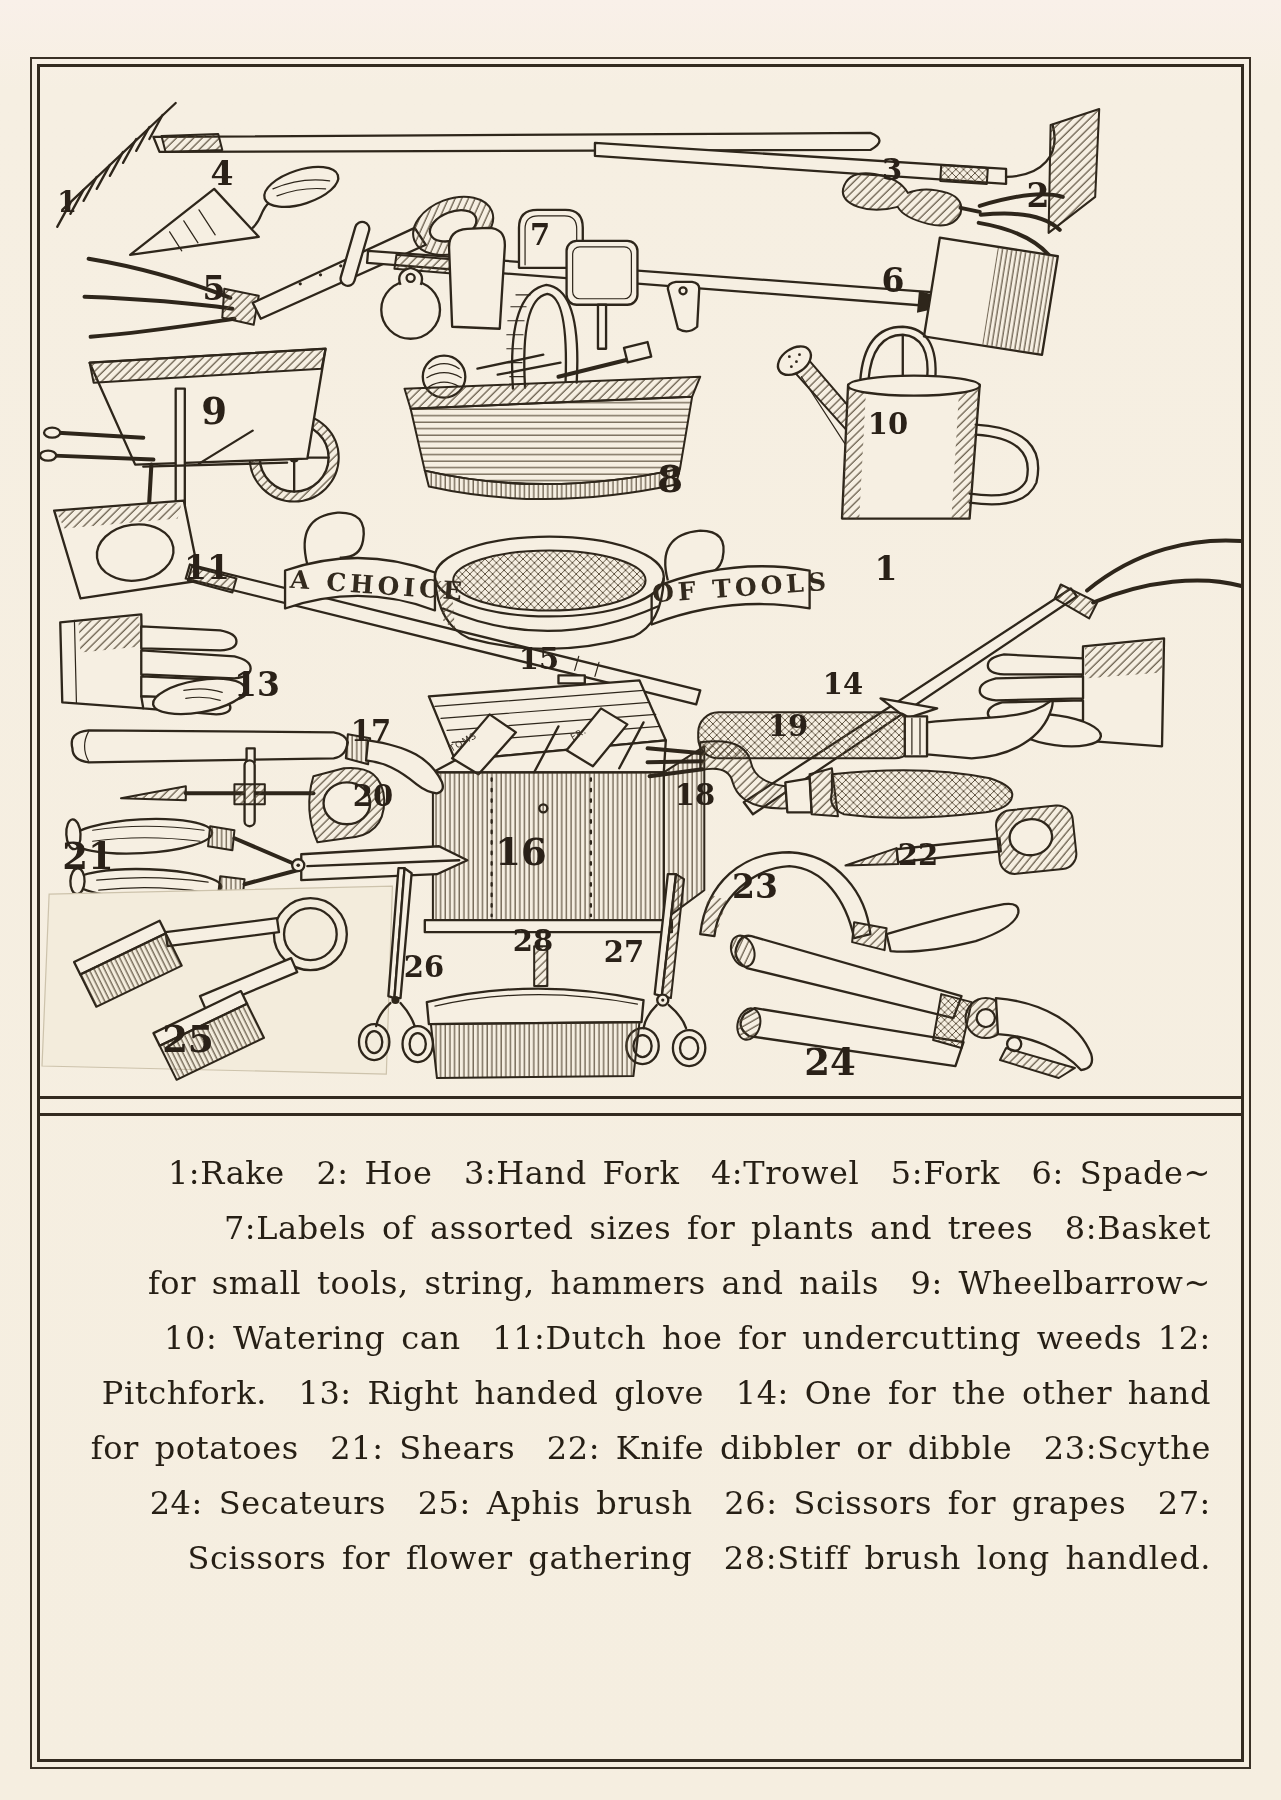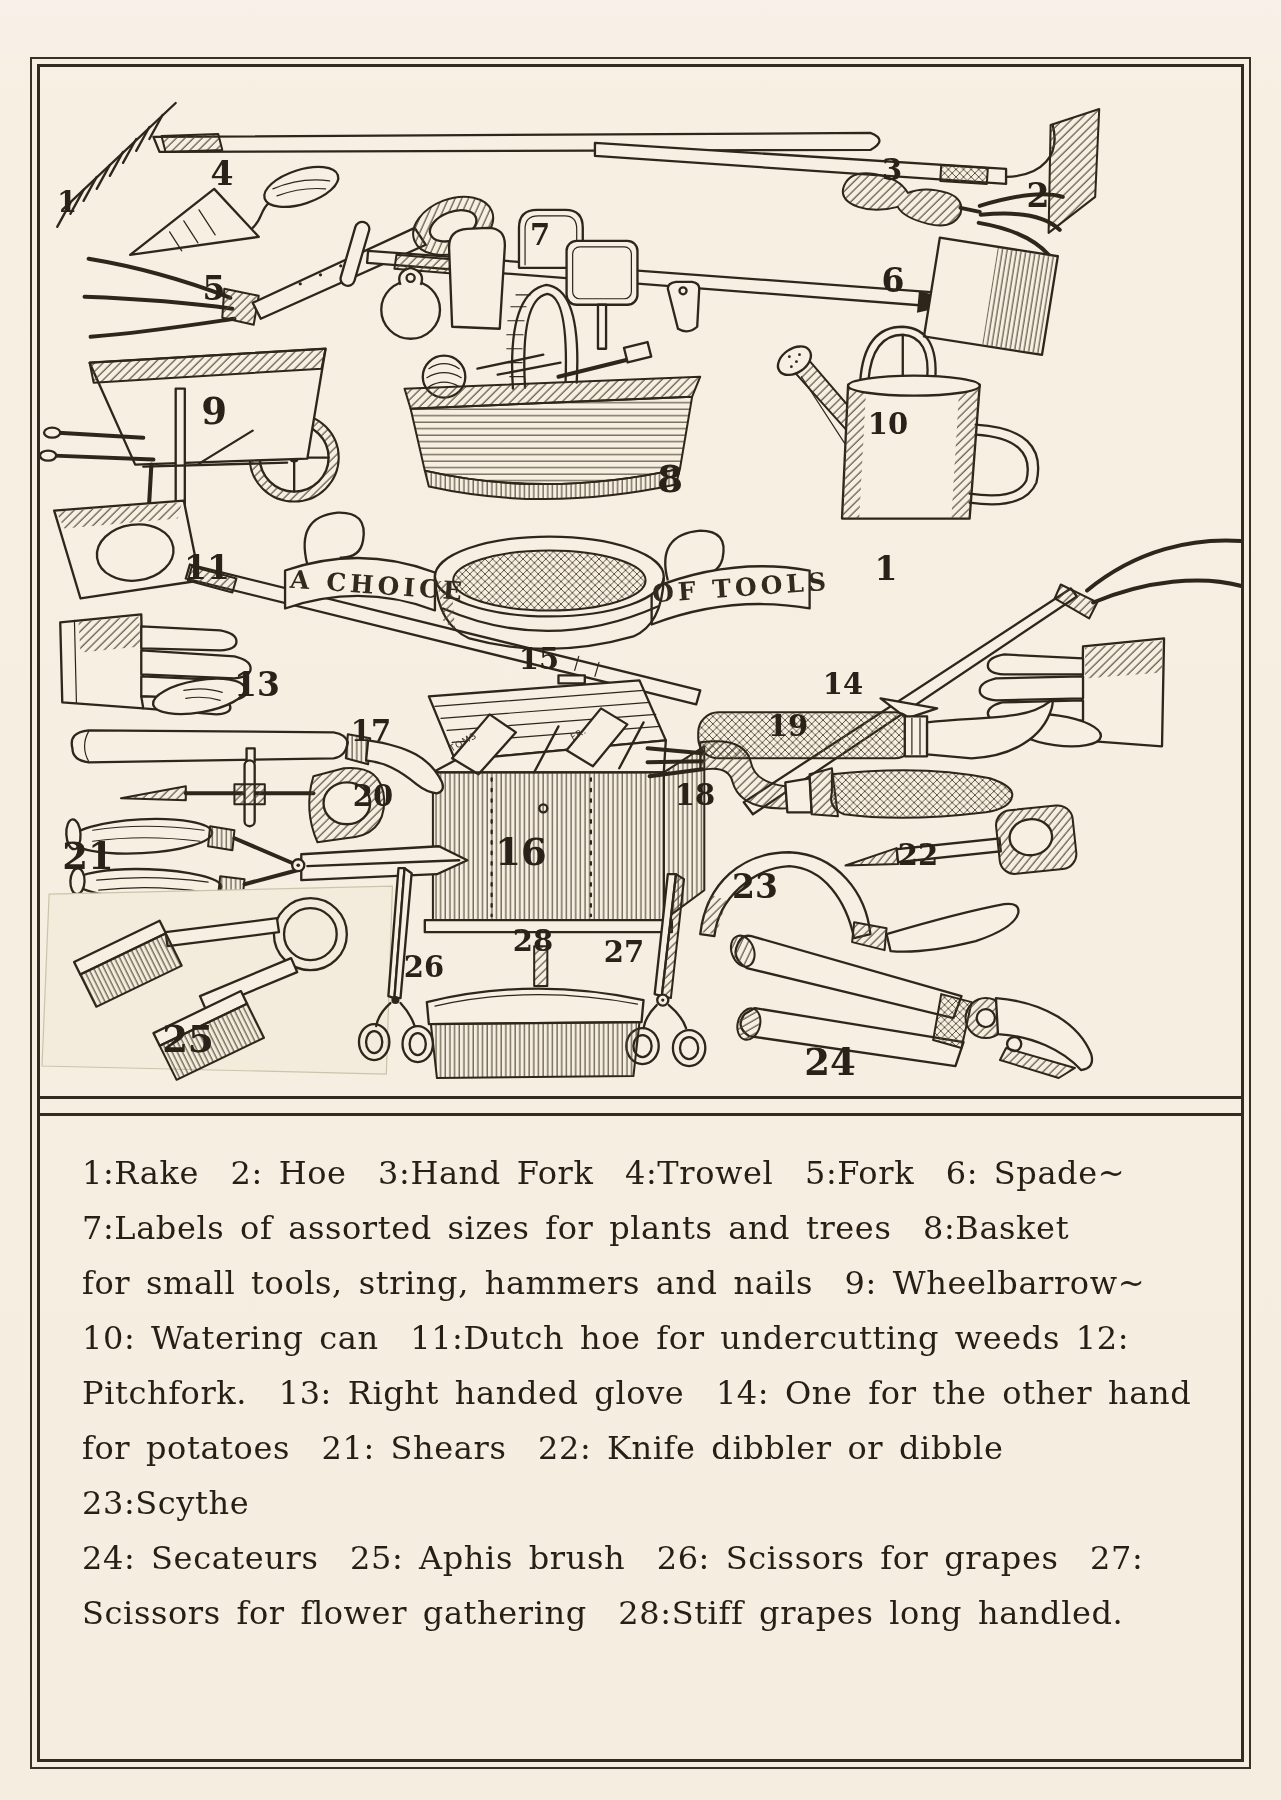--- a/index.html
+++ b/index.html
@@ -17,21 +17,22 @@
     border:3px solid #332b20;
   }
   .art{
     position:relative;width:100%;height:1032px;box-sizing:border-box;
     border-bottom:3px solid #332b20;
   }
   .art svg{position:absolute;left:0;top:0;width:100%;height:100%;}
   .divider{height:14px;}
   .legend{
     box-sizing:border-box;border-top:3px solid #332b20;
-    padding:30px 42px 40px 42px;
+    padding:30px 30px 40px 42px;
+    text-align:right;
   }
   .lline{
     margin:0;white-space:pre-wrap;font-size:32px;line-height:55px;
     letter-spacing:0.6px;word-spacing:5px;color:#261f15;font-weight:500;
   }
   .num{
     position:absolute;transform:translate(-50%,-50%);
     font-family:"DejaVu Serif",serif;font-weight:bold;font-size:29px;
     color:#2a2118;pointer-events:none;white-space:nowrap;
   }
@@ -426,17 +427,17 @@
   <div class="divider"></div>
 
   <div class="legend">
     <p class="lline">1:Rake  2: Hoe  3:Hand Fork  4:Trowel  5:Fork  6: Spade~</p>
     <p class="lline">7:Labels of assorted sizes for plants and trees  8:Basket</p>
     <p class="lline">for small tools, string, hammers and nails  9: Wheelbarrow~</p>
     <p class="lline">10: Watering can  11:Dutch hoe for undercutting weeds 12:</p>
     <p class="lline">Pitchfork.  13: Right handed glove  14: One for the other hand</p>
     <p class="lline">for potatoes  21: Shears  22: Knife dibbler or dibble  23:Scythe</p>
     <p class="lline">24: Secateurs  25: Aphis brush  26: Scissors for grapes  27:</p>
-    <p class="lline">Scissors for flower gathering  28:Stiff grapes long handled.</p>
+    <p class="lline">Scissors for flower gathering  28:Stiff brush long handled.</p>
   </div>
 
  </div>
 </div>
 
 </body></html>

